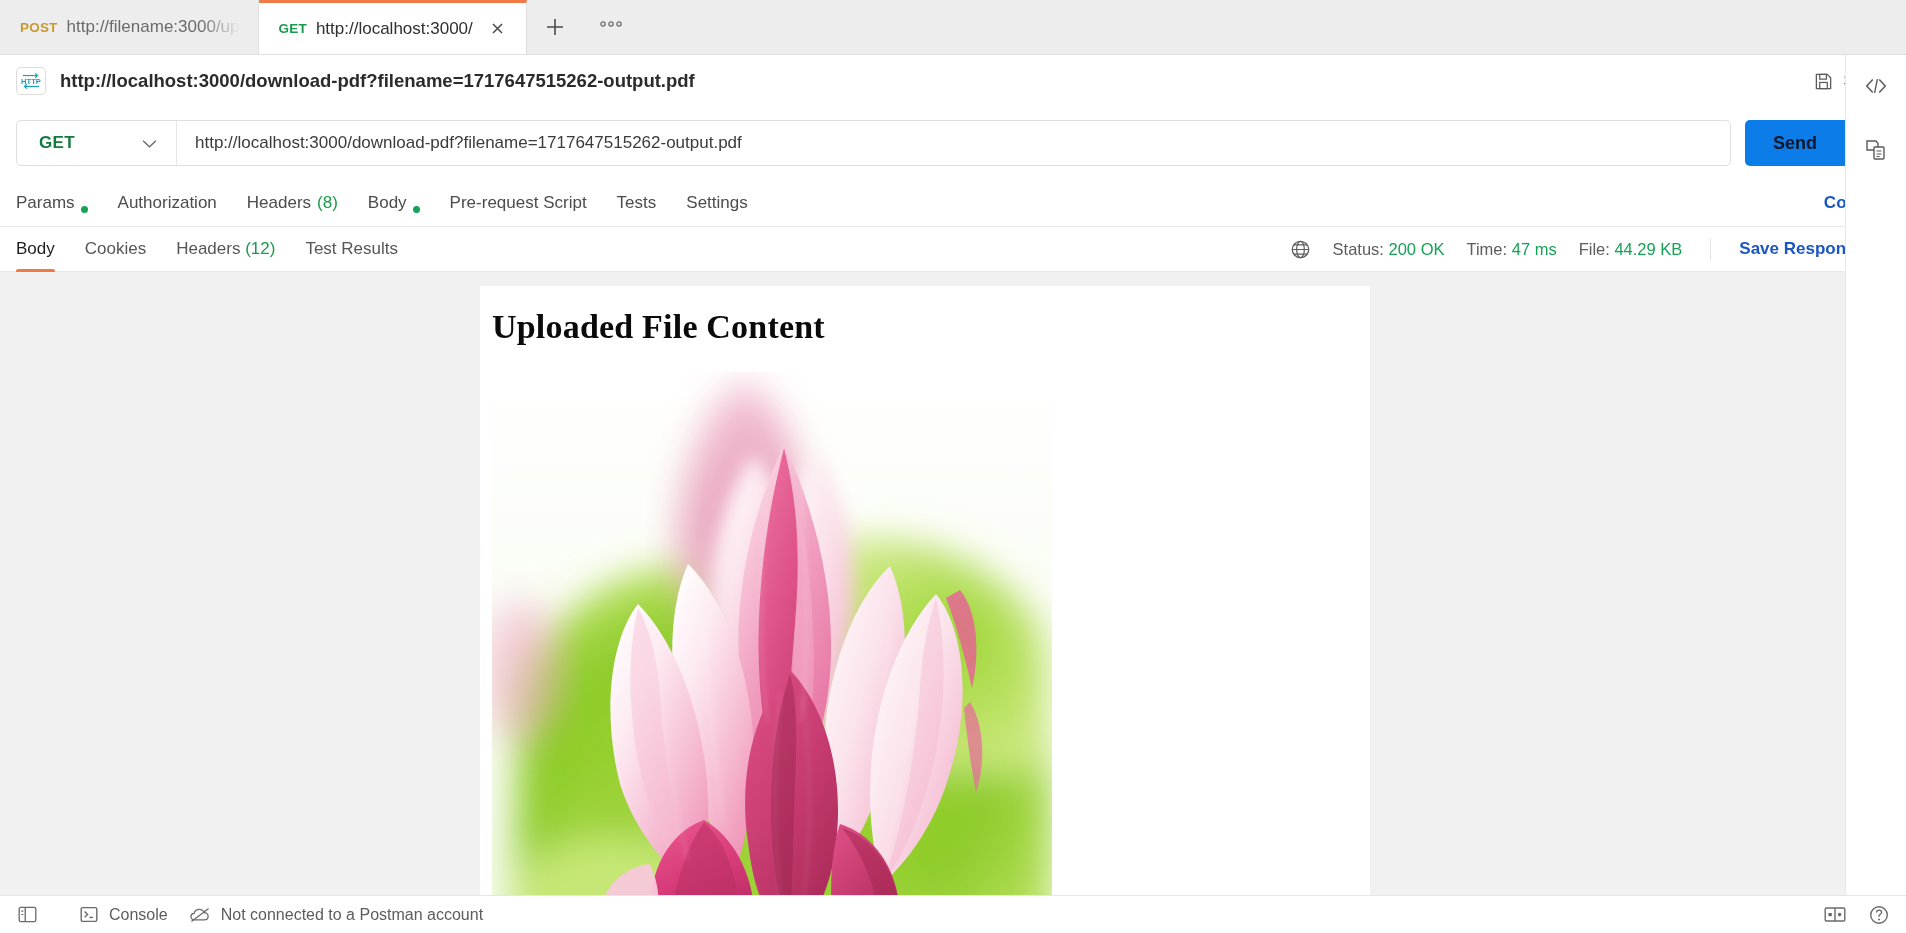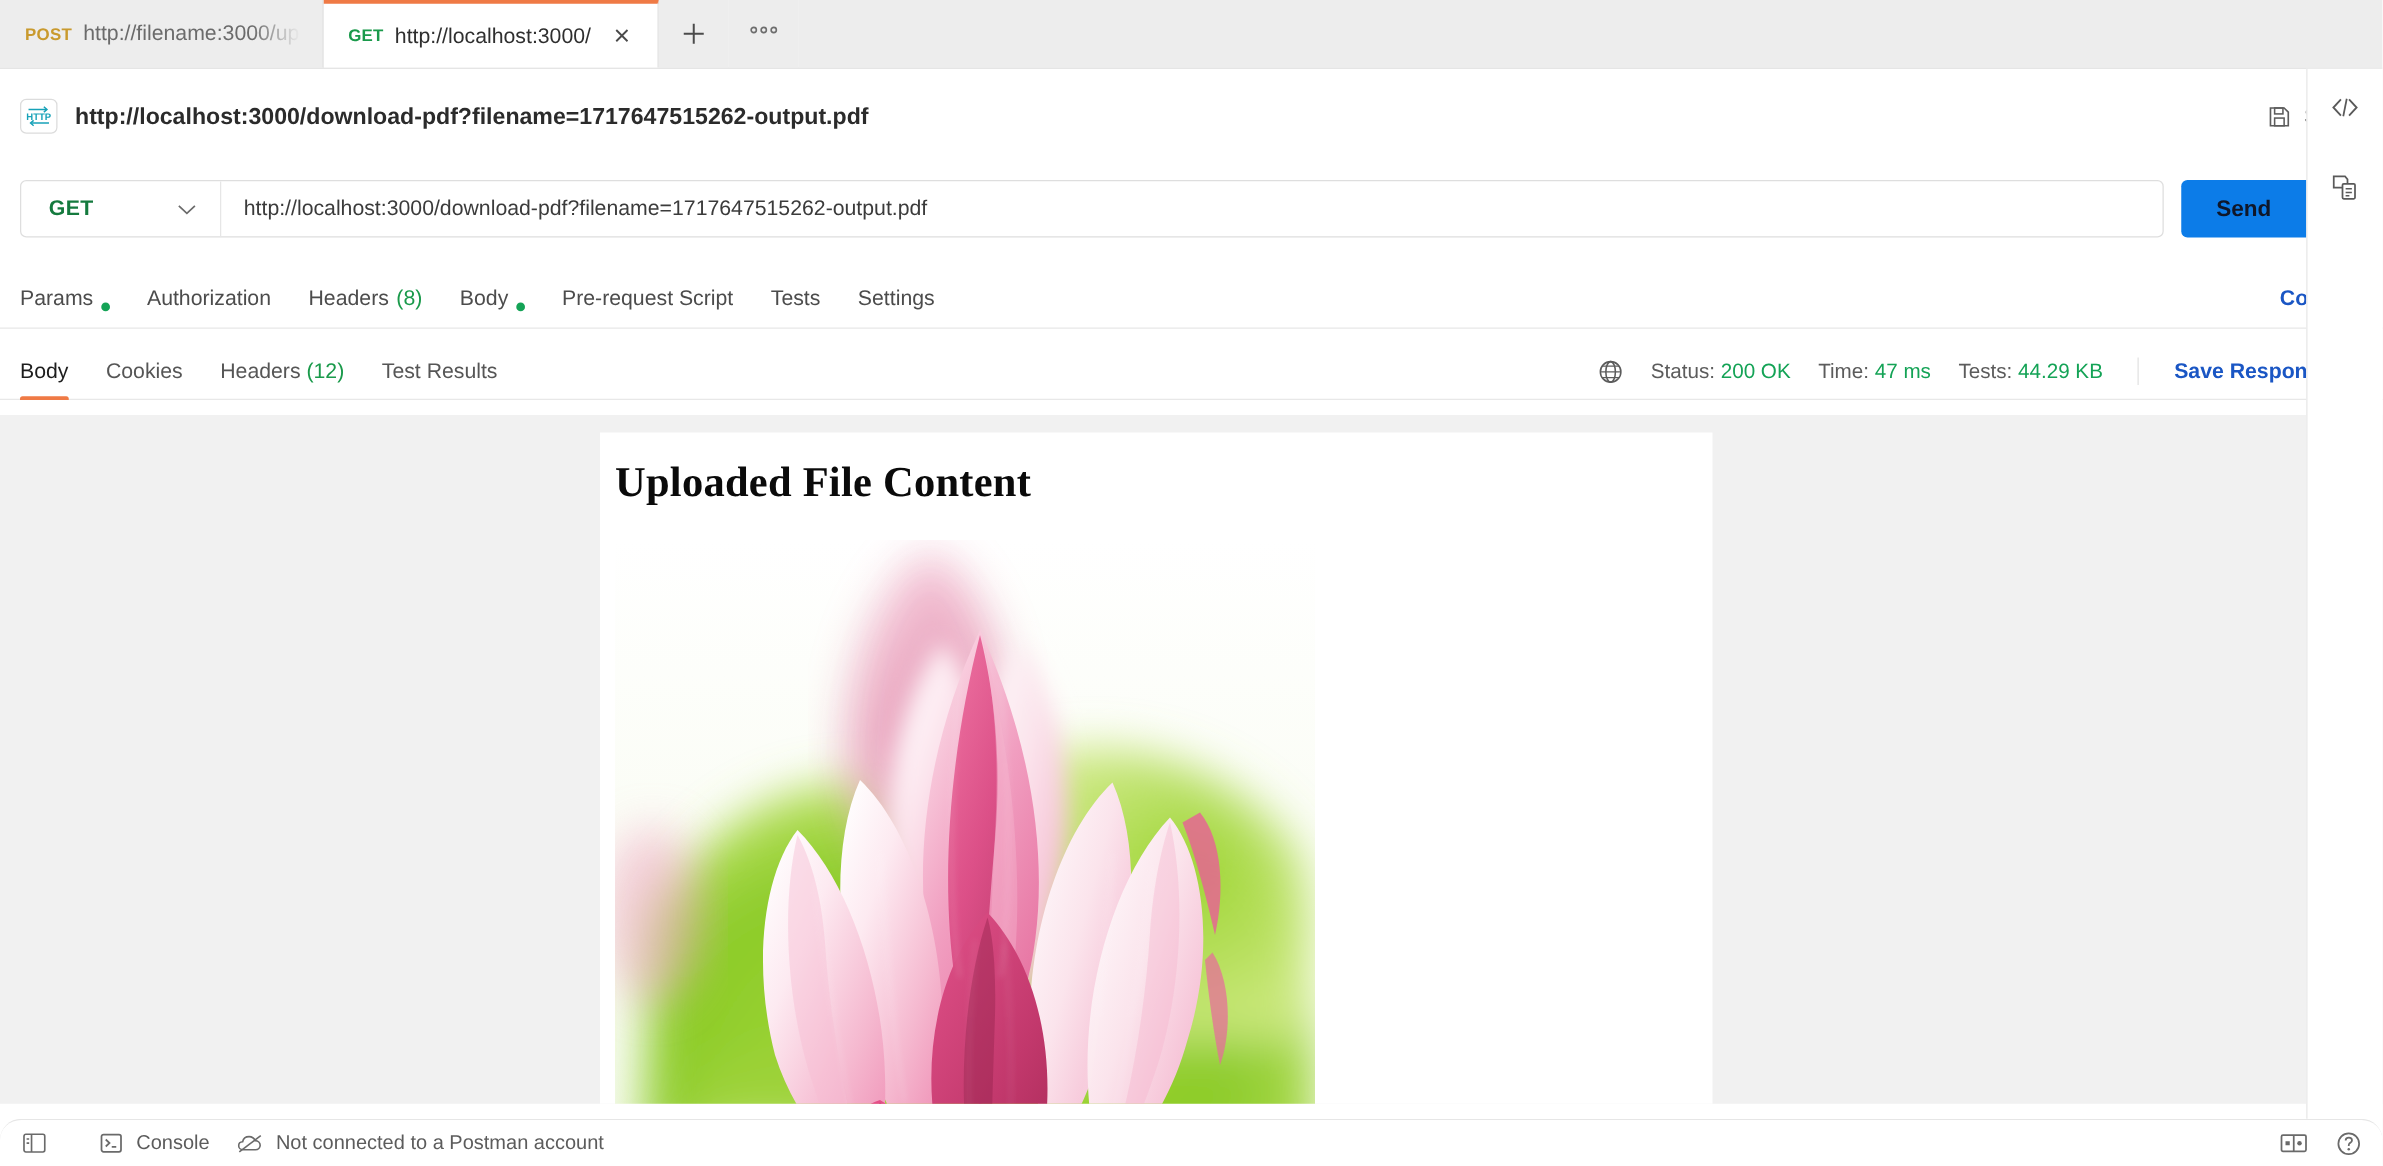--- a/index.html
+++ b/index.html
@@ -3,21 +3,21 @@
 <meta charset="utf-8">
 <style>
   * { box-sizing: border-box; margin: 0; padding: 0; }
   html, body {
     width: 1906px; height: 933px;
     font-family: "Liberation Sans", sans-serif;
     background: #ffffff;
     overflow: hidden;
     -webkit-font-smoothing: antialiased;
   }
-  #app { position: relative; width: 1906px; height: 933px; display: flex; flex-direction: column; gap: 12px; }
+  #app { position: relative; width: 1906px; height: 933px; display: flex; flex-direction: column; }
 
   
   .tabstrip {
     height: 55px; flex: 0 0 55px;
     display: flex; align-items: stretch;
     background: #f5f5f5;
     border-bottom: 1px solid #e0e0e0;
   }
   .tab {
     display: flex; align-items: center; gap: 9px;
@@ -222,21 +222,21 @@
     display: flex; align-items: center; justify-content: center;
     color: #5a5a5a; cursor: pointer;
   }
 
   
   .footer {
     flex: 0 0 38px; height: 38px;
     display: flex; align-items: center;
     padding: 0 16px;
     border-top: 1px solid #e6e6e6;
-    background: #fff; gap: 0; border-radius: 17px;
+    background: #fff; gap: 0;
   }
   .fitem {
     display: flex; align-items: center; gap: 9px;
     font-size: 16px; color: #5c5c5c; cursor: pointer;
     margin-right: 22px;
   }
   .fitem.static { cursor: default; }
   .footer-spacer { flex: 1 1 auto; }
   .ficon { width: 22px; height: 22px; display:flex; align-items:center; justify-content:center; color:#6a6a6a; }
   svg { display: block; }
@@ -376,21 +376,21 @@
       </span>
       <span class="meta-item">
         <span>Status:</span>
         <span class="val green">200 OK</span>
       </span>
       <span class="meta-item">
         <span>Time:</span>
         <span class="val green">47 ms</span>
       </span>
       <span class="meta-item">
-        <span>Tests:</span>
+        <span>File:</span>
         <span class="val green">44.29 KB</span>
       </span>
       <span class="vdiv"></span>
       <span class="saveresp">
         <span>Save Response</span>
         <span>
           <svg width="16" height="10" viewBox="0 0 18 12">
               <path d="M2 3 L9 9.5 L16 3" stroke="#1a56c4" stroke-width="1.7" fill="none"></path>
             </svg>
         </span>

